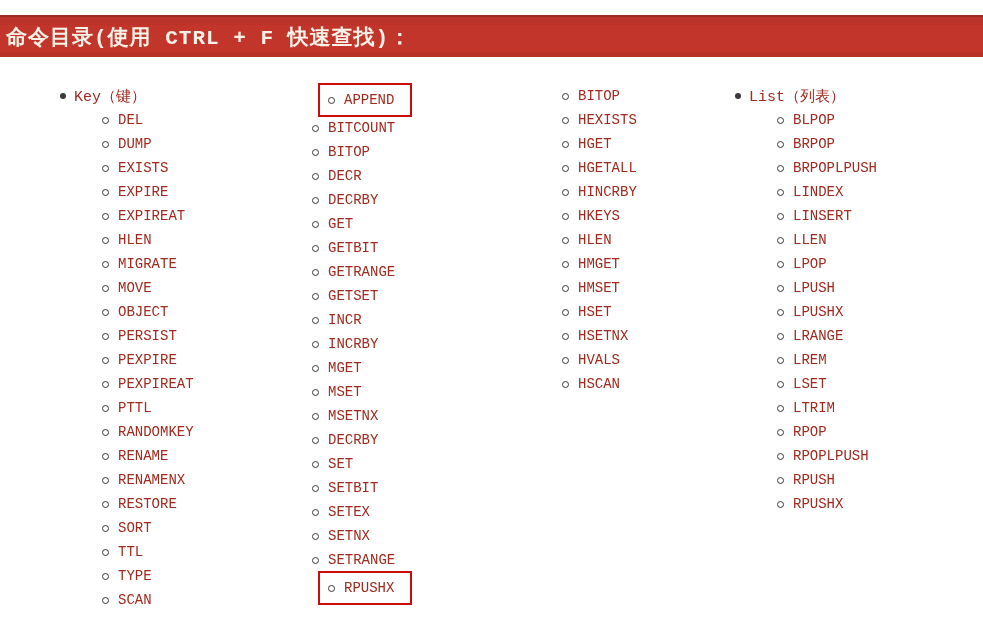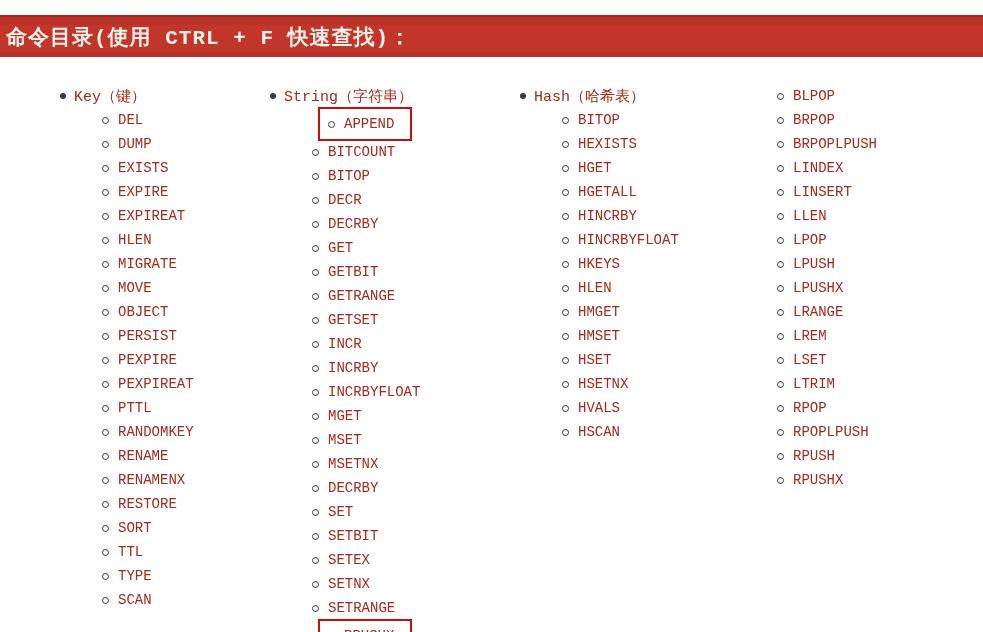--- a/index.html
+++ b/index.html
@@ -191,176 +191,164 @@
         <div class="item">
     <span class="circle"></span>
     <a class="cmd">TYPE</a>
   </div>
         <div class="item">
     <span class="circle"></span>
     <a class="cmd">SCAN</a>
   </div>
       </div>
       <div class="column column-1">
+  <div class="item boxed">
+    <span class="circle"></span>
+    <a class="cmd">APPEND</a>
+  </div>
+        <div class="item">
+    <span class="circle"></span>
+    <a class="cmd">BITCOUNT</a>
+  </div>
+        <div class="item">
+    <span class="circle"></span>
+    <a class="cmd">BITOP</a>
+  </div>
+        <div class="item">
+    <span class="circle"></span>
+    <a class="cmd">DECR</a>
+  </div>
+        <div class="item">
+    <span class="circle"></span>
+    <a class="cmd">DECRBY</a>
+  </div>
+        <div class="item">
+    <span class="circle"></span>
+    <a class="cmd">GET</a>
+  </div>
+        <div class="item">
+    <span class="circle"></span>
+    <a class="cmd">GETBIT</a>
+  </div>
+        <div class="item">
+    <span class="circle"></span>
+    <a class="cmd">GETRANGE</a>
+  </div>
+        <div class="item">
+    <span class="circle"></span>
+    <a class="cmd">GETSET</a>
+  </div>
+        <div class="item">
+    <span class="circle"></span>
+    <a class="cmd">INCR</a>
+  </div>
+        <div class="item">
+    <span class="circle"></span>
+    <a class="cmd">INCRBY</a>
+  </div>
+        <div class="item">
+    <span class="circle"></span>
+    <a class="cmd">MGET</a>
+  </div>
+        <div class="item">
+    <span class="circle"></span>
+    <a class="cmd">MSET</a>
+  </div>
+        <div class="item">
+    <span class="circle"></span>
+    <a class="cmd">MSETNX</a>
+  </div>
+        <div class="item">
+    <span class="circle"></span>
+    <a class="cmd">DECRBY</a>
+  </div>
+        <div class="item">
+    <span class="circle"></span>
+    <a class="cmd">SET</a>
+  </div>
+        <div class="item">
+    <span class="circle"></span>
+    <a class="cmd">SETBIT</a>
+  </div>
+        <div class="item">
+    <span class="circle"></span>
+    <a class="cmd">SETEX</a>
+  </div>
+        <div class="item">
+    <span class="circle"></span>
+    <a class="cmd">SETNX</a>
+  </div>
+        <div class="item">
+    <span class="circle"></span>
+    <a class="cmd">SETRANGE</a>
+  </div>
+        <div class="item boxed">
+    <span class="circle"></span>
+    <a class="cmd">RPUSHX</a>
+  </div>
+      </div>
+      <div class="column column-2">
+  <div class="item">
+    <span class="circle"></span>
+    <a class="cmd">BITOP</a>
+  </div>
+        <div class="item">
+    <span class="circle"></span>
+    <a class="cmd">HEXISTS</a>
+  </div>
+        <div class="item">
+    <span class="circle"></span>
+    <a class="cmd">HGET</a>
+  </div>
+        <div class="item">
+    <span class="circle"></span>
+    <a class="cmd">HGETALL</a>
+  </div>
+        <div class="item">
+    <span class="circle"></span>
+    <a class="cmd">HINCRBY</a>
+  </div>
+        <div class="item">
+    <span class="circle"></span>
+    <a class="cmd">HKEYS</a>
+  </div>
+        <div class="item">
+    <span class="circle"></span>
+    <a class="cmd">HLEN</a>
+  </div>
+        <div class="item">
+    <span class="circle"></span>
+    <a class="cmd">HMGET</a>
+  </div>
+        <div class="item">
+    <span class="circle"></span>
+    <a class="cmd">HMSET</a>
+  </div>
+        <div class="item">
+    <span class="circle"></span>
+    <a class="cmd">HSET</a>
+  </div>
+        <div class="item">
+    <span class="circle"></span>
+    <a class="cmd">HSETNX</a>
+  </div>
+        <div class="item">
+    <span class="circle"></span>
+    <a class="cmd">HVALS</a>
+  </div>
+        <div class="item">
+    <span class="circle"></span>
+    <a class="cmd">HSCAN</a>
+  </div>
+      </div>
+      <div class="column column-3">
     <div class="cat-row">
       <span class="disc"></span>
-      <span class="cat-label">String（字符串）</span>
+      <span class="cat-label">List（列表）</span>
     </div>
-  <div class="item boxed">
-    <span class="circle"></span>
-    <a class="cmd">APPEND</a>
-  </div>
-        <div class="item">
-    <span class="circle"></span>
-    <a class="cmd">BITCOUNT</a>
-  </div>
-        <div class="item">
-    <span class="circle"></span>
-    <a class="cmd">BITOP</a>
-  </div>
-        <div class="item">
-    <span class="circle"></span>
-    <a class="cmd">DECR</a>
-  </div>
-        <div class="item">
-    <span class="circle"></span>
-    <a class="cmd">DECRBY</a>
-  </div>
-        <div class="item">
-    <span class="circle"></span>
-    <a class="cmd">GET</a>
-  </div>
-        <div class="item">
-    <span class="circle"></span>
-    <a class="cmd">GETBIT</a>
-  </div>
-        <div class="item">
-    <span class="circle"></span>
-    <a class="cmd">GETRANGE</a>
-  </div>
-        <div class="item">
-    <span class="circle"></span>
-    <a class="cmd">GETSET</a>
-  </div>
-        <div class="item">
-    <span class="circle"></span>
-    <a class="cmd">INCR</a>
-  </div>
-        <div class="item">
-    <span class="circle"></span>
-    <a class="cmd">INCRBY</a>
-  </div>
-        <div class="item">
-    <span class="circle"></span>
-    <a class="cmd">INCRBYFLOAT</a>
-  </div>
-        <div class="item">
-    <span class="circle"></span>
-    <a class="cmd">MGET</a>
-  </div>
-        <div class="item">
-    <span class="circle"></span>
-    <a class="cmd">MSET</a>
-  </div>
-        <div class="item">
-    <span class="circle"></span>
-    <a class="cmd">MSETNX</a>
-  </div>
-        <div class="item">
-    <span class="circle"></span>
-    <a class="cmd">DECRBY</a>
-  </div>
-        <div class="item">
-    <span class="circle"></span>
-    <a class="cmd">SET</a>
-  </div>
-        <div class="item">
-    <span class="circle"></span>
-    <a class="cmd">SETBIT</a>
-  </div>
-        <div class="item">
-    <span class="circle"></span>
-    <a class="cmd">SETEX</a>
-  </div>
-        <div class="item">
-    <span class="circle"></span>
-    <a class="cmd">SETNX</a>
-  </div>
-        <div class="item">
-    <span class="circle"></span>
-    <a class="cmd">SETRANGE</a>
-  </div>
-        <div class="item boxed">
-    <span class="circle"></span>
-    <a class="cmd">RPUSHX</a>
-  </div>
-      </div>
-      <div class="column column-2">
-    <div class="cat-row">
-      <span class="disc"></span>
-      <span class="cat-label">Hash（哈希表）</span>
-    </div>
-  <div class="item">
-    <span class="circle"></span>
-    <a class="cmd">BITOP</a>
-  </div>
-        <div class="item">
-    <span class="circle"></span>
-    <a class="cmd">HEXISTS</a>
-  </div>
-        <div class="item">
-    <span class="circle"></span>
-    <a class="cmd">HGET</a>
-  </div>
-        <div class="item">
-    <span class="circle"></span>
-    <a class="cmd">HGETALL</a>
-  </div>
-        <div class="item">
-    <span class="circle"></span>
-    <a class="cmd">HINCRBY</a>
-  </div>
-        <div class="item">
-    <span class="circle"></span>
-    <a class="cmd">HINCRBYFLOAT</a>
-  </div>
-        <div class="item">
-    <span class="circle"></span>
-    <a class="cmd">HKEYS</a>
-  </div>
-        <div class="item">
-    <span class="circle"></span>
-    <a class="cmd">HLEN</a>
-  </div>
-        <div class="item">
-    <span class="circle"></span>
-    <a class="cmd">HMGET</a>
-  </div>
-        <div class="item">
-    <span class="circle"></span>
-    <a class="cmd">HMSET</a>
-  </div>
-        <div class="item">
-    <span class="circle"></span>
-    <a class="cmd">HSET</a>
-  </div>
-        <div class="item">
-    <span class="circle"></span>
-    <a class="cmd">HSETNX</a>
-  </div>
-        <div class="item">
-    <span class="circle"></span>
-    <a class="cmd">HVALS</a>
-  </div>
-        <div class="item">
-    <span class="circle"></span>
-    <a class="cmd">HSCAN</a>
-  </div>
-      </div>
-      <div class="column column-3">
   <div class="item">
     <span class="circle"></span>
     <a class="cmd">BLPOP</a>
   </div>
         <div class="item">
     <span class="circle"></span>
     <a class="cmd">BRPOP</a>
   </div>
         <div class="item">
     <span class="circle"></span>

